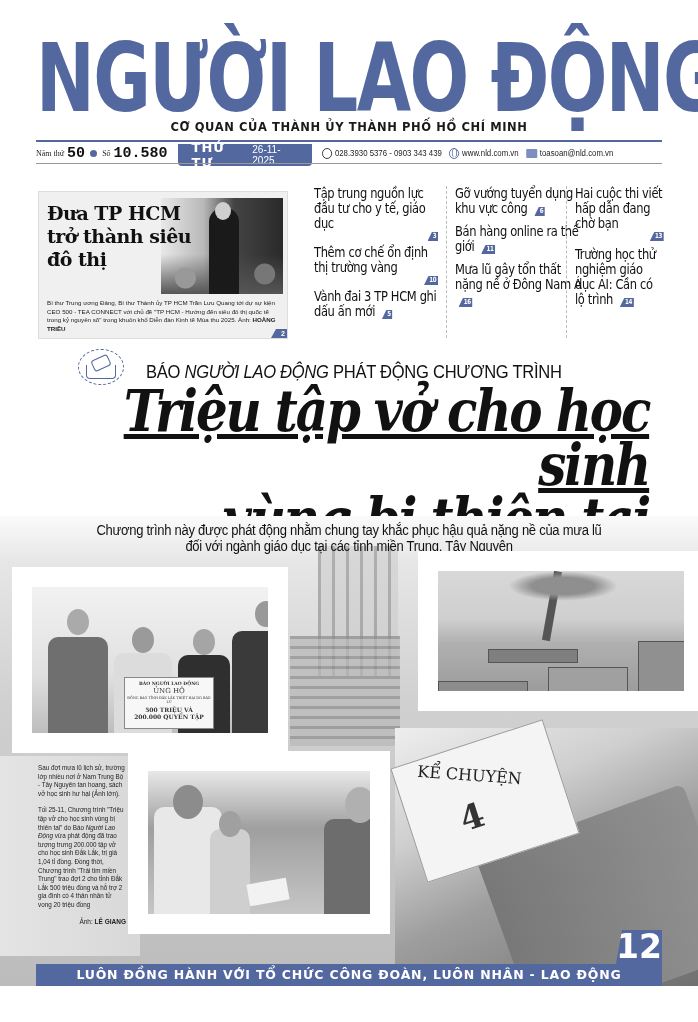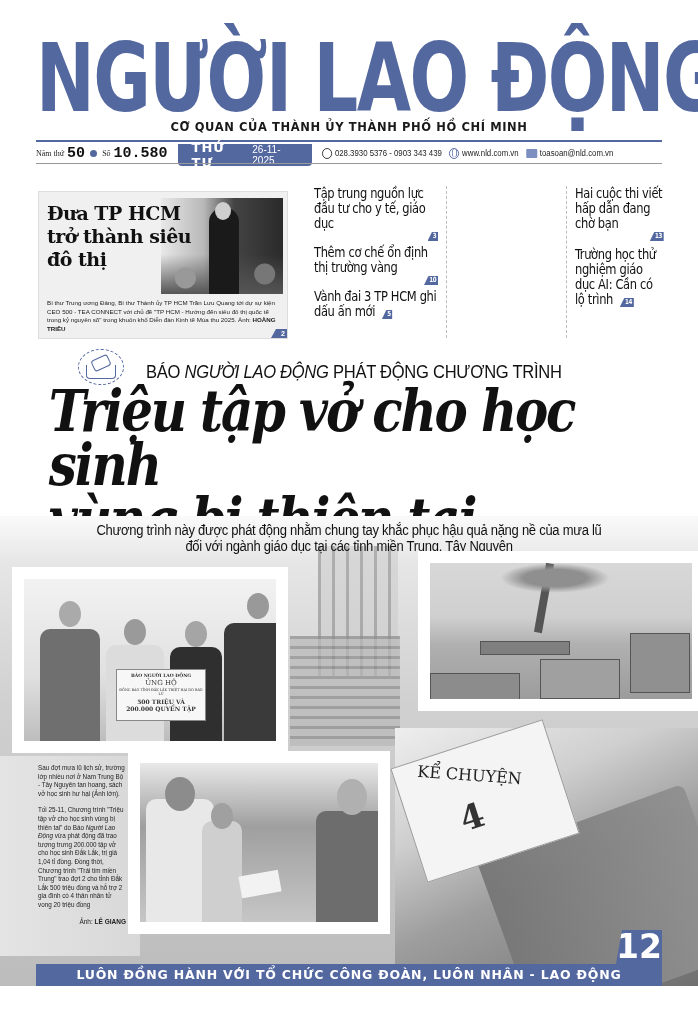--- a/index.html
+++ b/index.html
@@ -83,23 +83,24 @@
   .logo-badge { position: absolute; left: 70px; top: 349px; width: 62px; height: 40px; }
   .logo-badge .ring { position: absolute; left: 8px; top: 0; width: 46px; height: 36px; border: 1px dashed #5468a0; border-radius: 50%; }
   .logo-badge .book { position: absolute; left: 16px; top: 16px; width: 30px; height: 14px; border: 1.5px solid #5468a0; border-top: none; border-radius: 0 0 4px 4px; }
   .logo-badge .hand { position: absolute; left: 22px; top: 8px; width: 18px; height: 12px; border: 1.5px solid #5468a0; transform: rotate(-25deg); border-radius: 3px; }
   .kicker {
     position: absolute; left: 146px; top: 362px; font-family: "Liberation Sans", sans-serif; font-size: 18px; color: #111;
     letter-spacing: -0.3px; transform: scaleX(0.92); transform-origin: left top; white-space: nowrap;
   }
   .kicker i { font-style: italic; }
   .main-head {
-    position: absolute; left: 0; top: 384px; width: 698px; text-align: left;
+    position: absolute; left: 0; top: 384px; width: 698px; text-align: right;
     font-family: "DejaVu Serif", serif; font-style: italic; font-weight: bold; font-size: 58px; line-height: 54px; color: #111;
     letter-spacing: -2.5px;
+    text-decoration: underline;
   }
   .main-head .l1 { display: block; transform: scaleX(0.86); transform-origin: center; }
   .main-head .l2 { display: block; transform: scaleX(0.86); transform-origin: center; margin-left: 0; }
 
   
   .bg-area {
     position: absolute; left: 0; top: 516px; width: 698px; height: 470px;
     background: linear-gradient(180deg, #fafafa 0%, #e6e6e6 10%, #d0d0d0 40%, #bcbcbc 100%);
     overflow: hidden;
   }
@@ -118,21 +119,21 @@
   .bg-area .blur1 { position: absolute; left: 500px; top: 300px; width: 220px; height: 180px; background: linear-gradient(120deg, #6a6a6a, #9a9a9a); transform: rotate(-20deg); border-radius: 8px; opacity: 0.8; }
   .bg-area .caption-bg { position: absolute; left: 0; top: 240px; width: 140px; height: 200px; background: linear-gradient(90deg, #e4e4e4, #d8d8d8); }
 
   .dek {
     position: absolute; left: 0; top: 522px; width: 698px; text-align: center;
     font-size: 14px; line-height: 16px; color: #111; letter-spacing: -0.3px;
     transform: scaleX(0.93); transform-origin: center top;
   }
 
   
-  .photo { position: absolute; background: #fff; padding: 12px; }
+  .photo { position: absolute; background: #fff; padding: 20px; }
   .photo-inner { width: 100%; height: 100%; position: relative; overflow: hidden; }
 
   .ph1 { left: 12px; top: 567px; width: 276px; height: 186px; }
   .ph1 .photo-inner { background: linear-gradient(180deg, #f2f2f2 0%, #e0e0e0 60%, #bdbdbd 100%); }
   .fig { position: absolute; border-radius: 10px 10px 0 0; }
   .fig .h { position: absolute; left: 50%; transform: translateX(-50%); width: 22px; height: 26px; border-radius: 50%; background: #9a9a9a; }
 
   .donation-sign {
     position: absolute; left: 92px; top: 90px; width: 90px; height: 52px; background: #f7f7f7; border: 1px solid #888;
     text-align: center; font-family: "DejaVu Serif", serif; color: #333;
@@ -226,20 +227,34 @@
       <span>Thêm cơ chế ổn định thị trường vàng</span>
       <span class="pg-tag pg-right" style="position:absolute;">10</span>
     </div>
     <div class="item">
       <span>Vành đai 3 TP HCM ghi dấu ấn mới</span>
       <span class="pg-tag">5</span>
     </div>
   </div>
   <div class="col-sep" style="left:446px;"></div>
 
+  <div class="col" style="left:455px;">
+    <div class="item" style="margin-bottom:8px;">
+      <span>Gỡ vướng tuyển dụng khu vực công</span>
+      <span class="pg-tag">6</span>
+    </div>
+    <div class="item" style="margin-bottom:8px;">
+      <span>Bán hàng online ra thế giới</span>
+      <span class="pg-tag">11</span>
+    </div>
+    <div class="item">
+      <span>Mưa lũ gây tổn thất nặng nề ở Đông Nam Á</span>
+      <span class="pg-tag">16</span>
+    </div>
+  </div>
   <div class="col-sep" style="left:566px;"></div>
 
   <div class="col" style="left:575px;">
     <div class="item" style="margin-bottom:16px; width:105px;">
       <span>Hai cuộc thi viết hấp dẫn đang chờ bạn</span>
       <span class="pg-tag pg-right" style="position:absolute;">13</span>
     </div>
     <div class="item" style="width:92px;">
       <span>Trường học thử nghiệm giáo dục AI: Cần có lộ trình</span>
       <span class="pg-tag">14</span>

